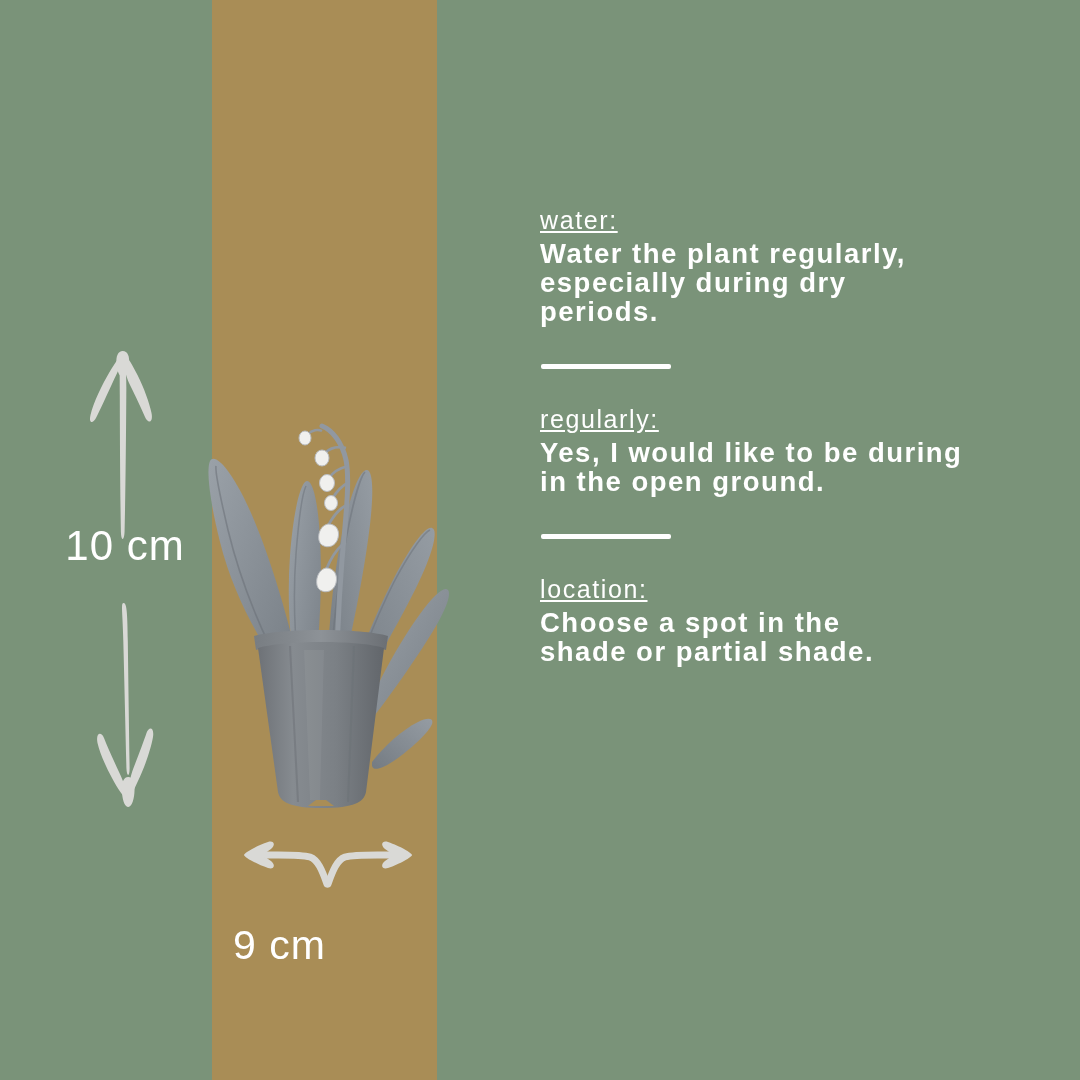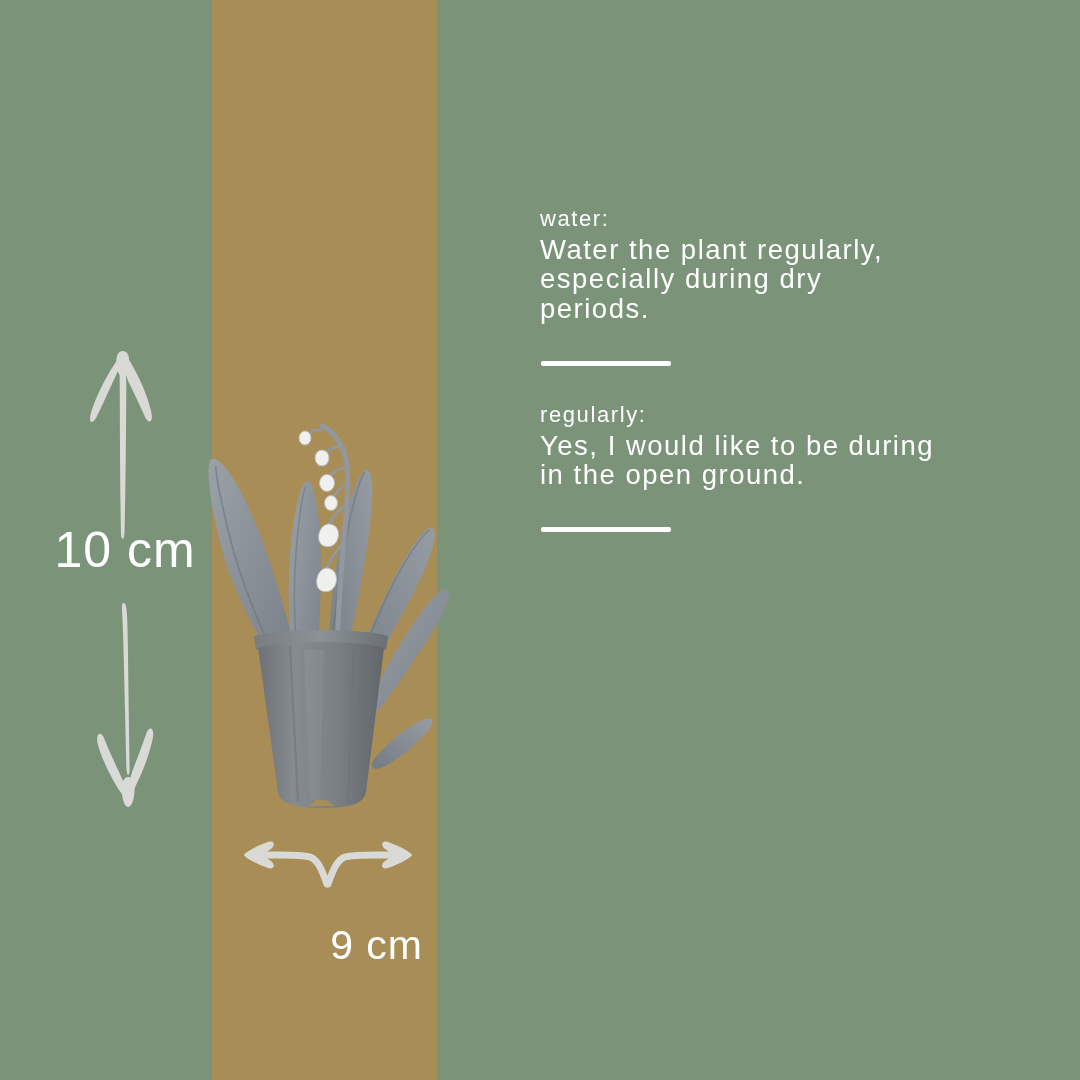--- a/index.html
+++ b/index.html
@@ -38,41 +38,41 @@
   }
   .measure-vertical svg { display: block; }
 
   .label-height {
     position: absolute;
     left: 30px;
     top: 525px;
     width: 190px;
     text-align: center;
     color: #ffffff;
-    font-size: 50px;
+    font-size: 42px;
     letter-spacing: 1px;
     line-height: 1;
     font-weight: 400;
   }
 
   .measure-horizontal {
     position: absolute;
     left: 238px;
     top: 838px;
     width: 180px;
     height: 66px;
   }
   .measure-horizontal svg { display: block; }
 
   .label-width {
     position: absolute;
     left: 233px;
     top: 925px;
     width: 190px;
-    text-align: right;
+    text-align: left;
     color: #ffffff;
     font-size: 41px;
     letter-spacing: 1px;
     line-height: 1;
     font-weight: 400;
   }
 
   
   .plant-figure {
     position: absolute;
@@ -95,31 +95,32 @@
     font-size: 78px;
     letter-spacing: 13px;
     line-height: 1;
     font-weight: 400;
     margin: 0 0 46px 0;
     white-space: nowrap;
   }
   .tip-block { margin: 0; }
   .tip-label {
     color: #ffffff;
-    font-size: 22px;
+    font-size: 25px;
     letter-spacing: 1.6px;
     line-height: 1.15;
     font-weight: 400;
+    text-decoration: underline;
   }
   .tip-body {
     color: #ffffff;
     font-size: 27.5px;
     letter-spacing: 1.5px;
     line-height: 1.06;
-    font-weight: 400;
+    font-weight: 700;
     margin-top: 4px;
     white-space: pre-line;
   }
   .tip-divider {
     width: 130px;
     height: 5px;
     background: #ffffff;
     border-radius: 2px;
     margin: 38px 0 36px 1px;
   }
@@ -305,15 +306,20 @@
     <div class="tip-divider"></div>
 
     <div class="tip-block">
       <div class="tip-label">regularly:</div>
       <div class="tip-body">Yes, I would like to be during
 in the open ground.</div>
     </div>
 
     <div class="tip-divider"></div>
 
+    <div class="tip-block">
+      <div class="tip-label">location:</div>
+      <div class="tip-body">Choose a spot in the
+shade or partial shade.</div>
+    </div>
 
   </div>
 </div>
 
 </body></html>

